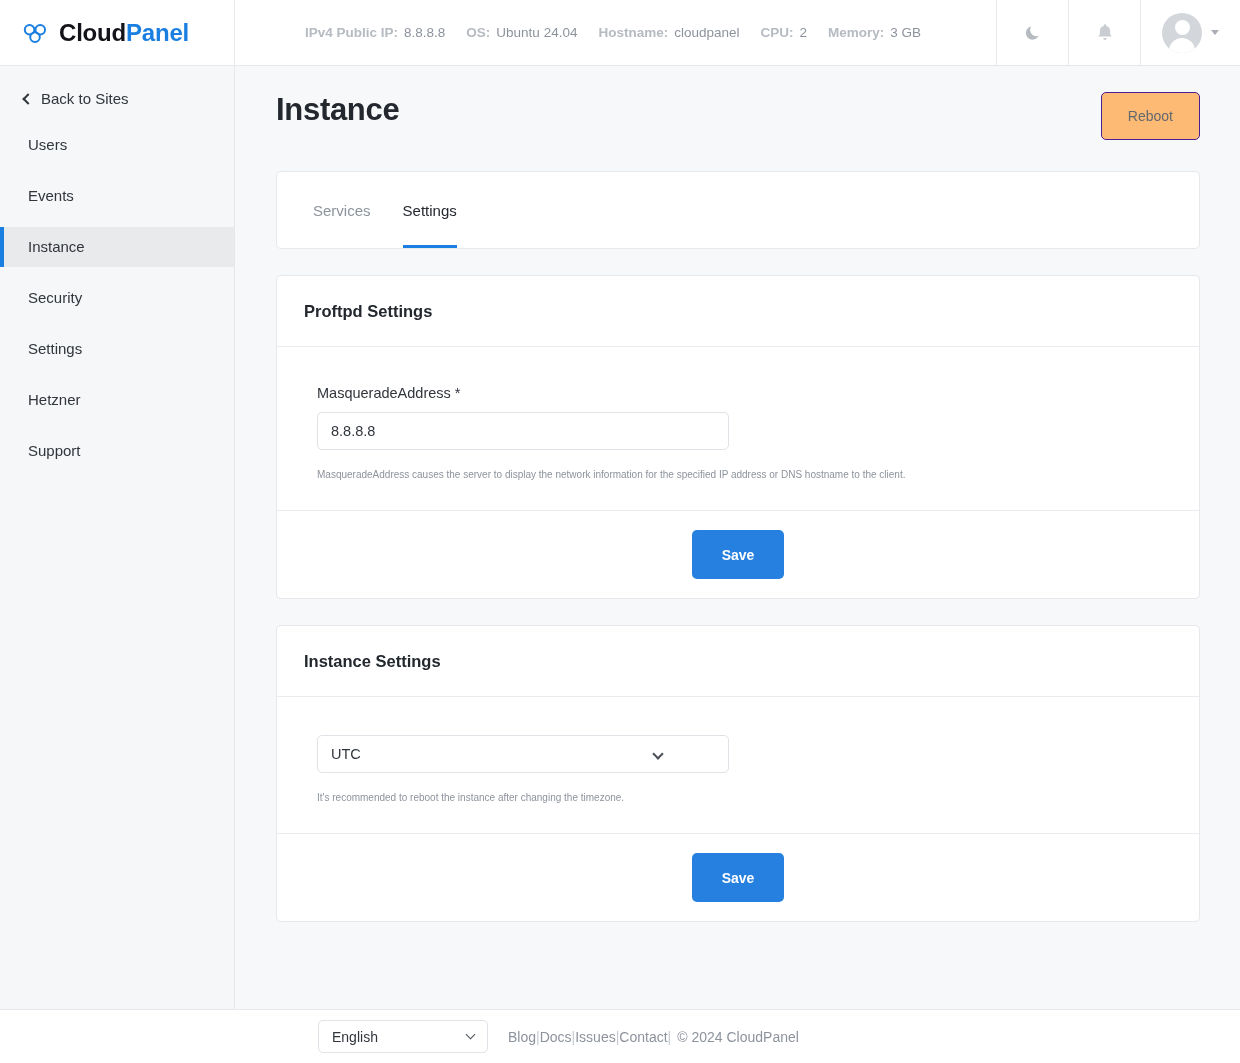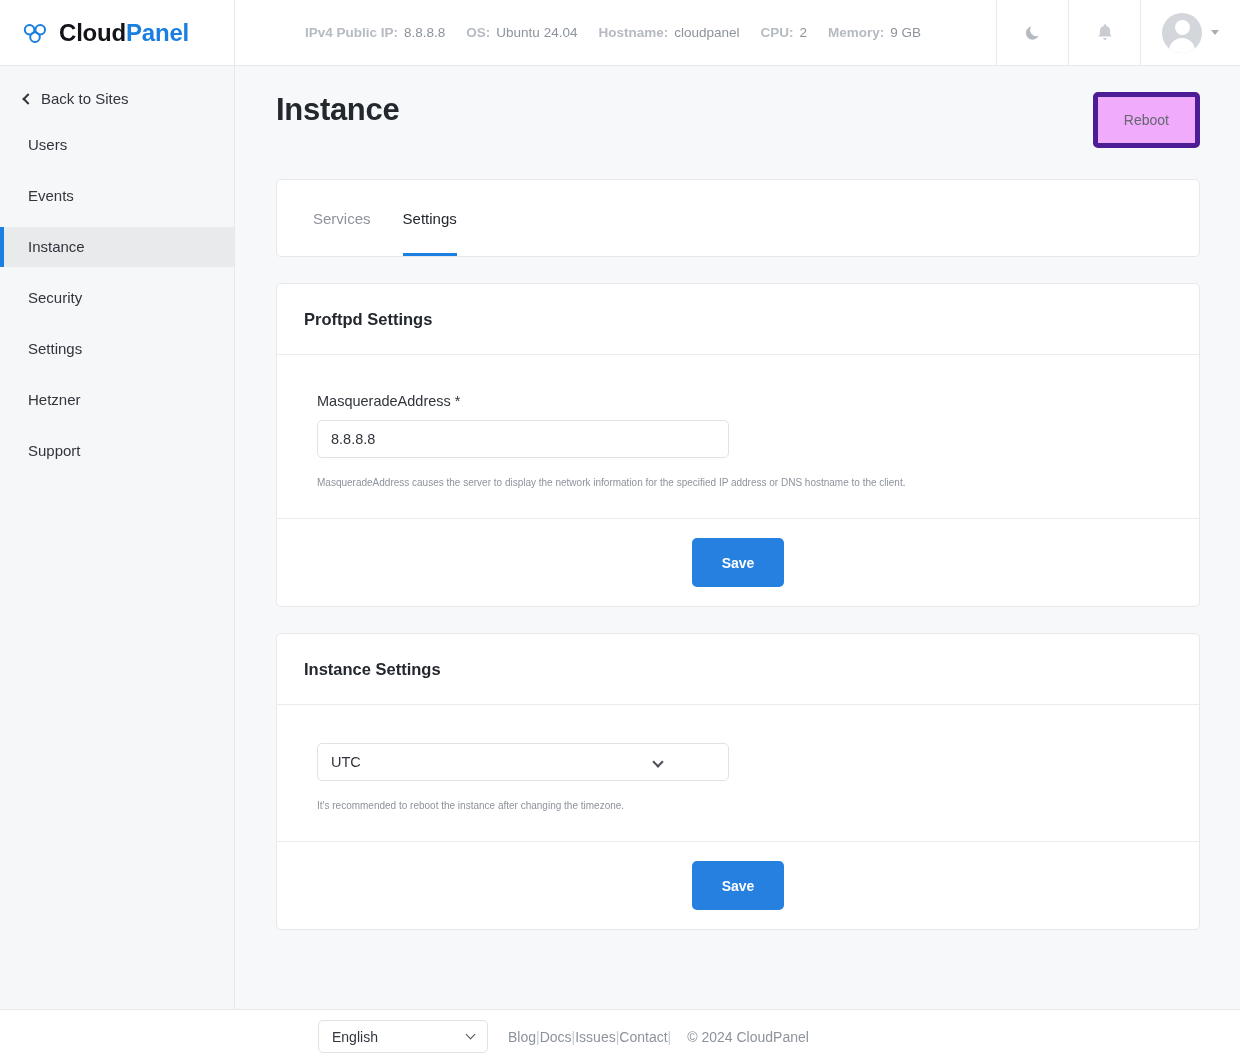--- a/index.html
+++ b/index.html
@@ -163,22 +163,22 @@
     justify-content: space-between;
     padding-top: 26px;
   }
   .page-title {
     font-size: 31px;
     font-weight: bold;
     color: #23272e;
     letter-spacing: -0.3px;
   }
   .btn-outline {
-    background: #f0abfc;
-    border: 5px solid #4c1d95;
+    background: #fdba74;
+    border: 1px solid #4c1d95;
     border-radius: 5px;
     color: #63676e;
     font-size: 14px;
     padding: 15px 26px;
     cursor: pointer;
     font-family: inherit;
   }
 
   .card {
     background: #ffffff;
@@ -317,21 +317,21 @@
     border-right-width: 1.8px; border-bottom-width: 1.8px; border-color: #4b5059; }
   .footlinks {
     display: flex;
     align-items: center;
     gap: 0;
     font-size: 14px;
     color: #8d939c;
   }
   .footlinks a { color: #8d939c; text-decoration: none; cursor: pointer; }
   .sep { color: #c7cbd1; }
-  .copy { color: #8d939c; margin-left: 16px; }
+  .copy { color: #8d939c; margin-left: 6px; }
 </style>
 </head>
 <body>
 
 <div class="app">
 
   <div class="topbar">
     <div class="brand">
       <svg class="brand-logo" viewBox="0 0 32 32">
         <g fill="none" stroke="#1a7fe0" stroke-width="2.1">
@@ -355,21 +355,21 @@
       <div class="pair">
         <span class="k">Hostname:</span>
         <span class="v">cloudpanel</span>
       </div>
       <div class="pair">
         <span class="k">CPU:</span>
         <span class="v">2</span>
       </div>
       <div class="pair">
         <span class="k">Memory:</span>
-        <span class="v">9 GB</span>
+        <span class="v">3 GB</span>
       </div>
     </div>
 
     <div class="topicons">
       <div class="topicon">
         <svg width="20" height="20" viewBox="0 0 20 20">
           <path d="M13.6 13.2A6.2 6.2 0 0 1 8.2 3.6a6.6 6.6 0 1 0 7.4 9.1 6.2 6.2 0 0 1-2 .5z" fill="#b6bac1"></path>
         </svg>
       </div>
       <div class="topicon">

